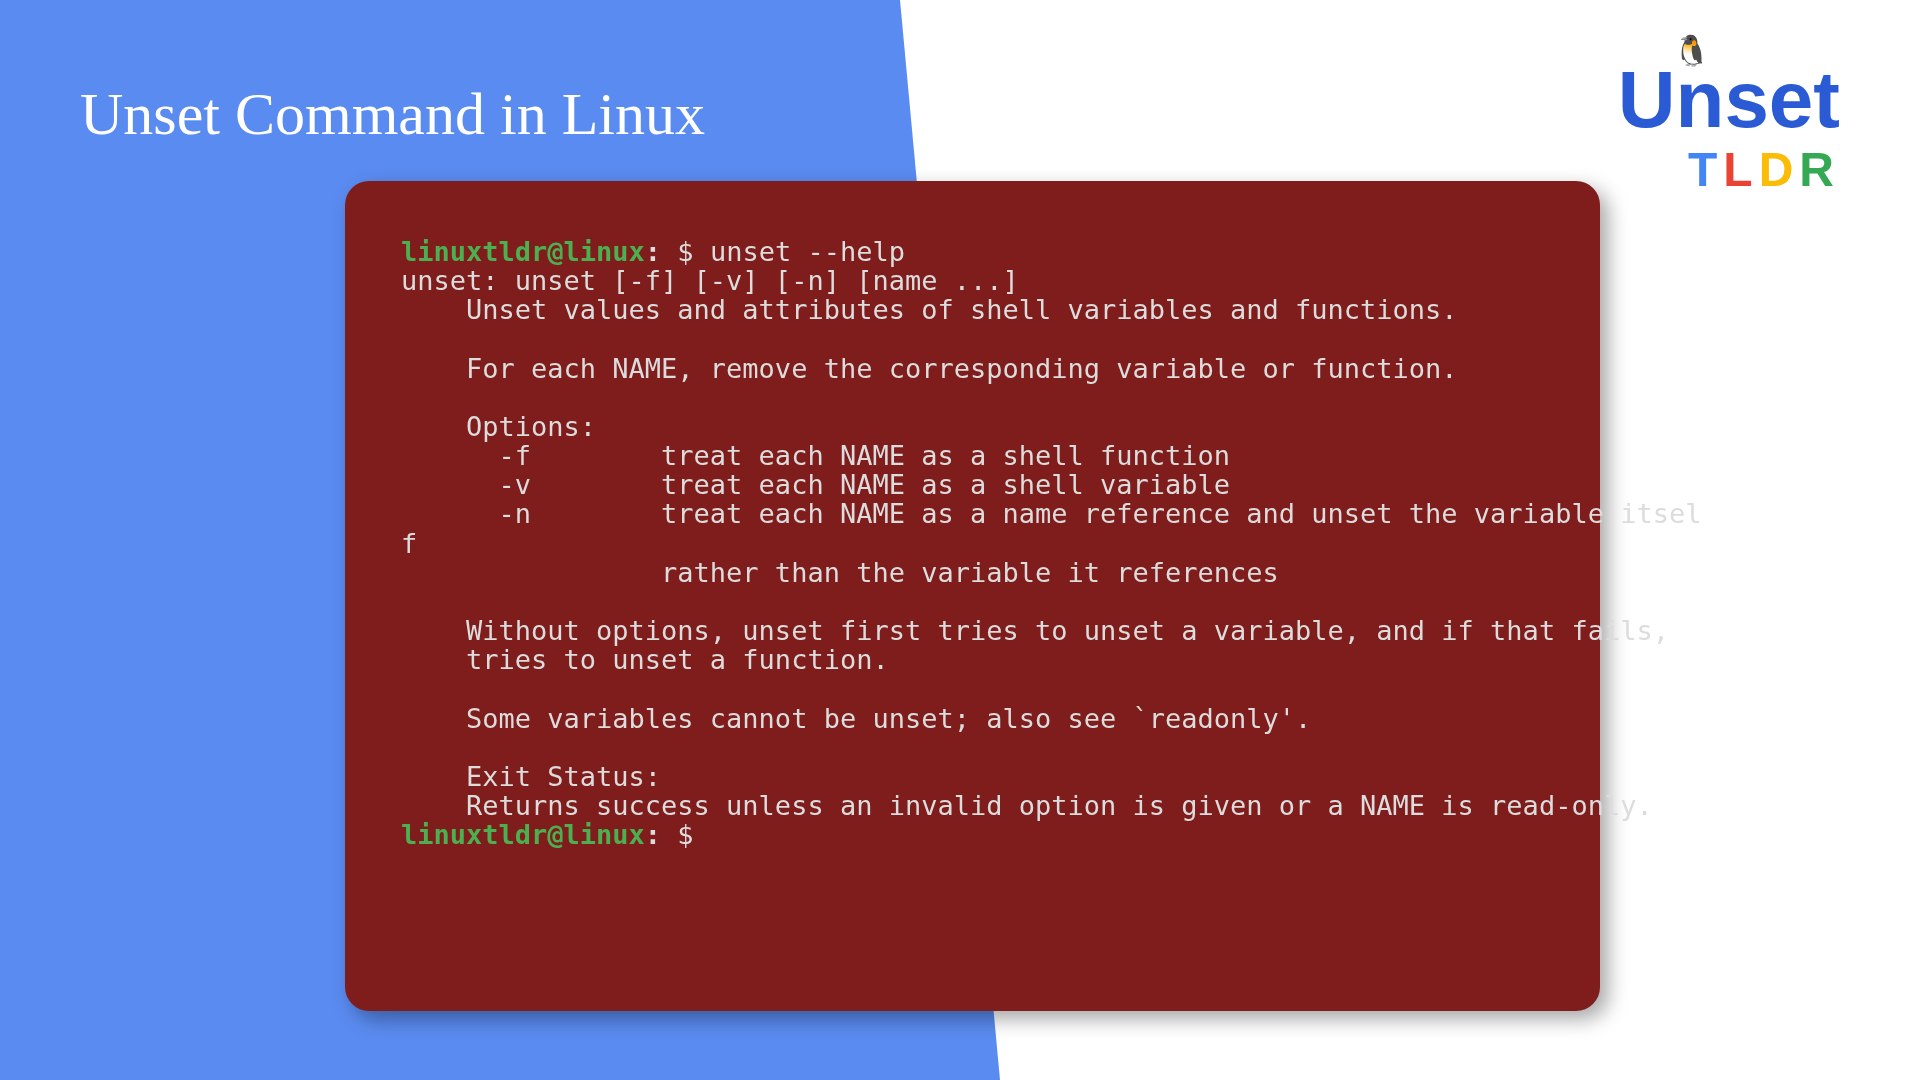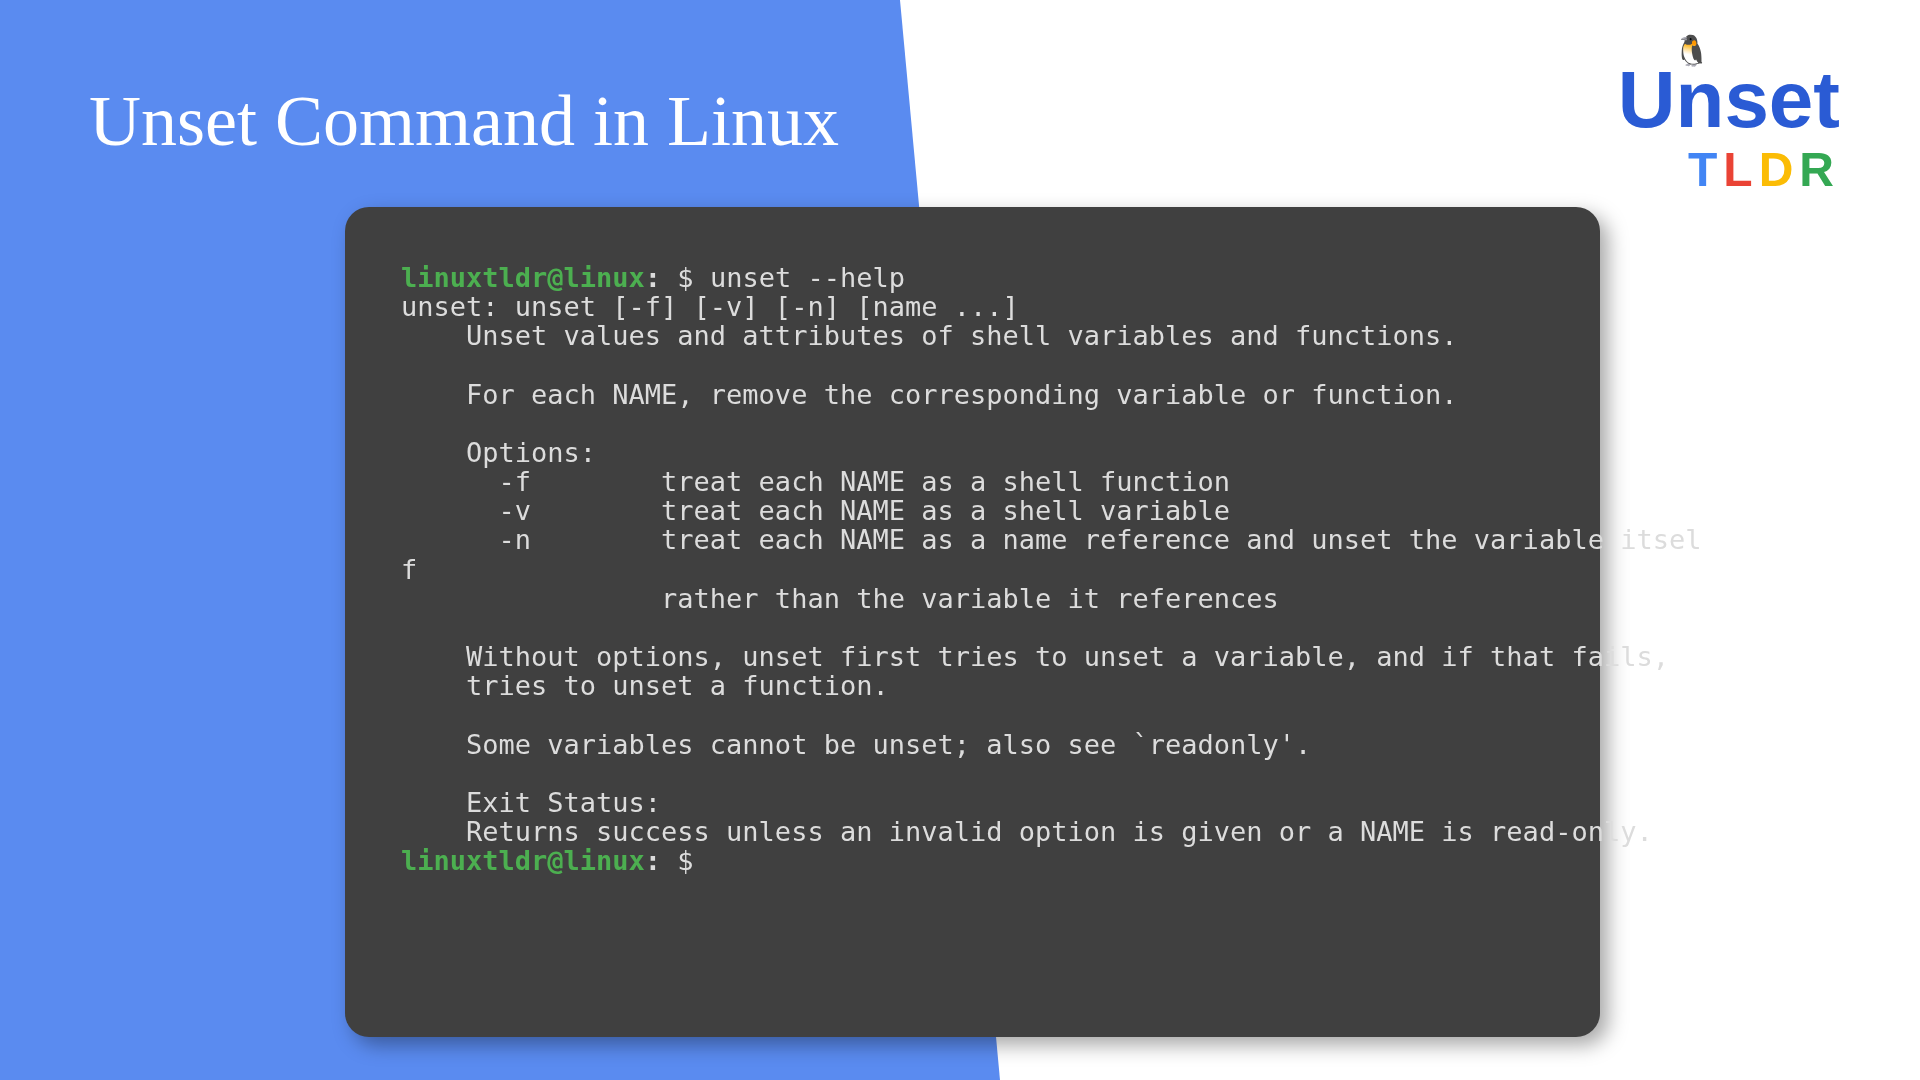--- a/index.html
+++ b/index.html
@@ -16,23 +16,23 @@
     top: 0;
     right: 0;
     width: 1100px;
     height: 1080px;
     background: #fff;
     clip-path: polygon(80px 0, 100% 0, 100% 100%, 180px 100%);
   }
   .title {
     position: absolute;
     top: 80px;
-    left: 89px;
+    left: 80px;
     font-family: "Brush Script MT", cursive;
-    font-size: 72px;
+    font-size: 60px;
     color: #fff;
     font-weight: 500;
   }
   .logo {
     position: absolute;
     top: 60px;
     right: 80px;
     text-align: right;
   }
   .logo-linux {
@@ -54,25 +54,25 @@
     line-height: 1;
     margin-top: 6px;
     letter-spacing: 6px;
   }
   .t-T { color: #4285F4; }
   .t-L { color: #EA4335; }
   .t-D { color: #FBBC05; }
   .t-R { color: #34A853; }
   .terminal {
     position: absolute;
-    top: 207px;
+    top: 181px;
     left: 345px;
     width: 1255px;
     height: 830px;
-    background: #404040;
+    background: #7f1d1d;
     border-radius: 24px;
     box-shadow: 8px 8px 20px rgba(0,0,0,0.35);
     padding: 56px 56px;
   }
   .term-content {
     font-family: "DejaVu Sans Mono", "Consolas", monospace;
     font-size: 27px;
     line-height: 1.08;
     color: #dcdcdc;
     white-space: pre;

